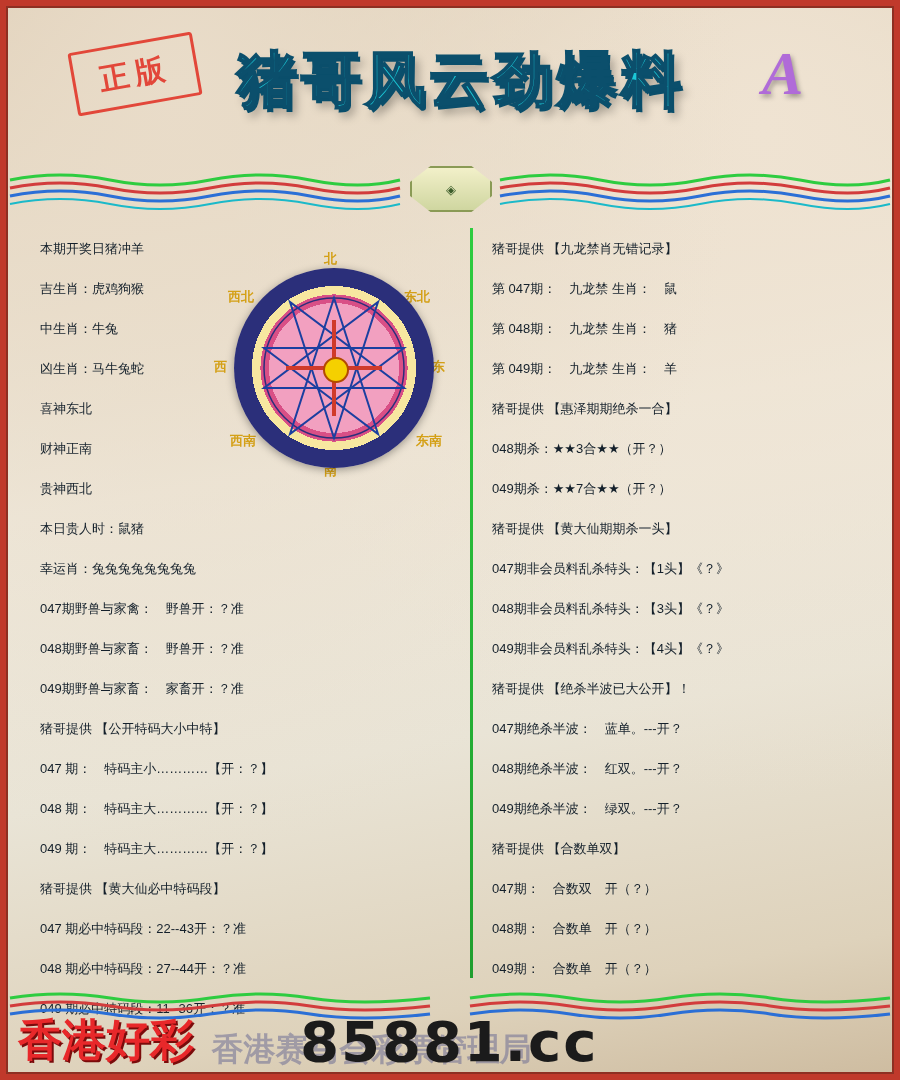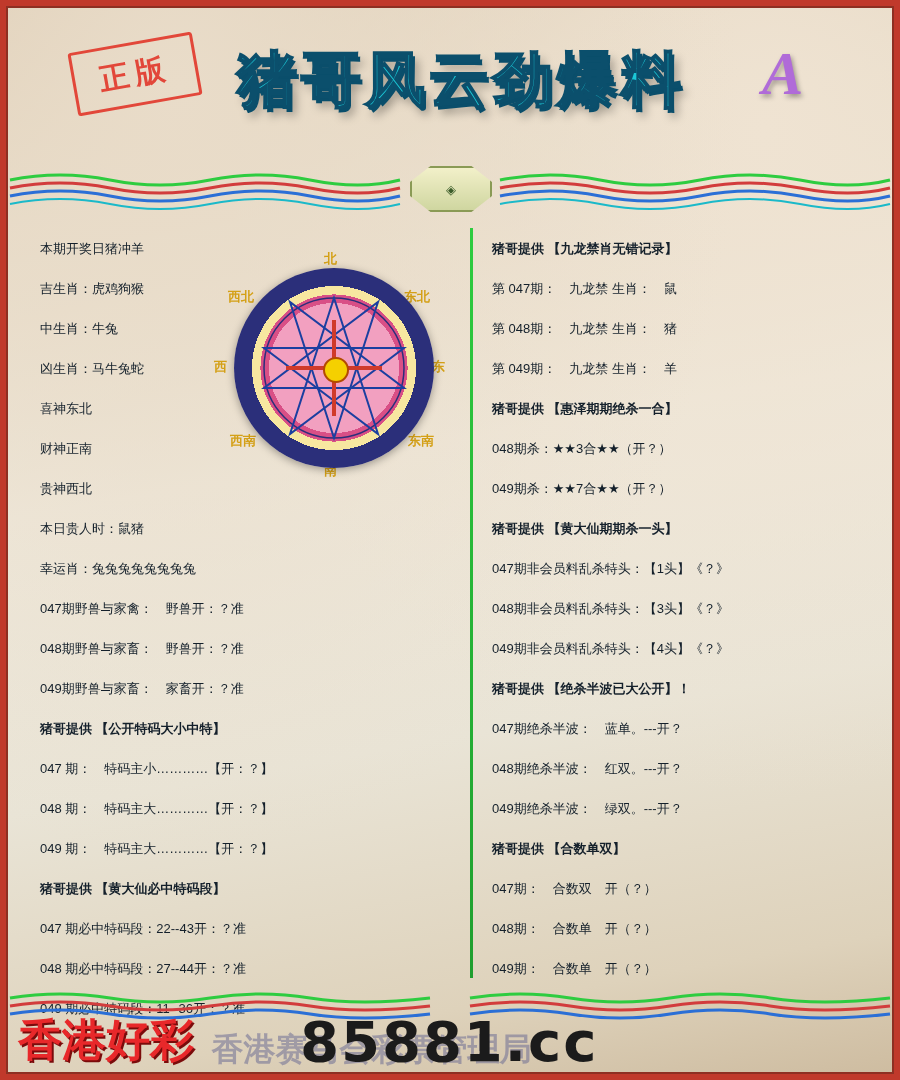--- a/index.html
+++ b/index.html
@@ -52,21 +52,21 @@
     clip-path:polygon(25% 0,75% 0,100% 35%,100% 65%,75% 100%,25% 100%,0 65%,0 35%);
     display:flex;align-items:center;justify-content:center;
     font-size:13px;color:#3c5c2a;
   }
 
   
   .col{position:absolute;top:228px;font-size:13px;color:#14202b;line-height:1.0;}
   .col-left{left:40px;width:420px;}
   .col-right{left:492px;width:400px;}
   .row{height:40px;display:flex;align-items:center;white-space:nowrap;}
-  .hd{font-weight:bold;}
+  .hd{font-weight:normal;}
   .divider-v{
     position:absolute;left:470px;top:228px;width:3px;height:750px;
     background:linear-gradient(180deg,#2ecc40,#1f9e2f);
   }
 
   
   .wheel-wrap{position:absolute;left:216px;top:250px;width:236px;height:236px;}
   .wheel-lbl{position:absolute;color:#d4a017;font-size:13px;font-weight:bold;}
   .wheel{
     position:absolute;left:18px;top:18px;width:200px;height:200px;border-radius:50%;
@@ -154,21 +154,21 @@
   <div class="row hd">猪哥提供 【黄大仙必中特码段】</div>
   <div class="row">047 期必中特码段：22--43开：？准</div>
   <div class="row">048 期必中特码段：27--44开：？准</div>
   <div class="row">049 期必中特码段：11--36开：？准</div>
 </div>
 
 <div class="wheel-wrap">
   <div class="wheel-lbl" style="left:108px;top:0;">北</div>
   <div class="wheel-lbl" style="left:188px;top:38px;">东北</div>
   <div class="wheel-lbl" style="left:216px;top:108px;">东</div>
-  <div class="wheel-lbl" style="left:192px;top:182px;">东南</div>
+  <div class="wheel-lbl" style="left:200px;top:182px;">东南</div>
   <div class="wheel-lbl" style="left:108px;top:212px;">南</div>
   <div class="wheel-lbl" style="left:14px;top:182px;">西南</div>
   <div class="wheel-lbl" style="left:-2px;top:108px;">西</div>
   <div class="wheel-lbl" style="left:12px;top:38px;">西北</div>
 
   <div class="wheel">
     <svg class="star" viewBox="0 0 172 172">
       <circle cx="86" cy="86" r="70" fill="none" stroke="#2b2f7a" stroke-width="1.5"></circle>
       <polygon points="86,16 130,152 16,66 156,66 42,152" fill="none" stroke="#1b3fa0" stroke-width="2"></polygon>
       <polygon points="86,156 42,20 156,106 16,106 130,20" fill="none" stroke="#1b3fa0" stroke-width="2"></polygon>

